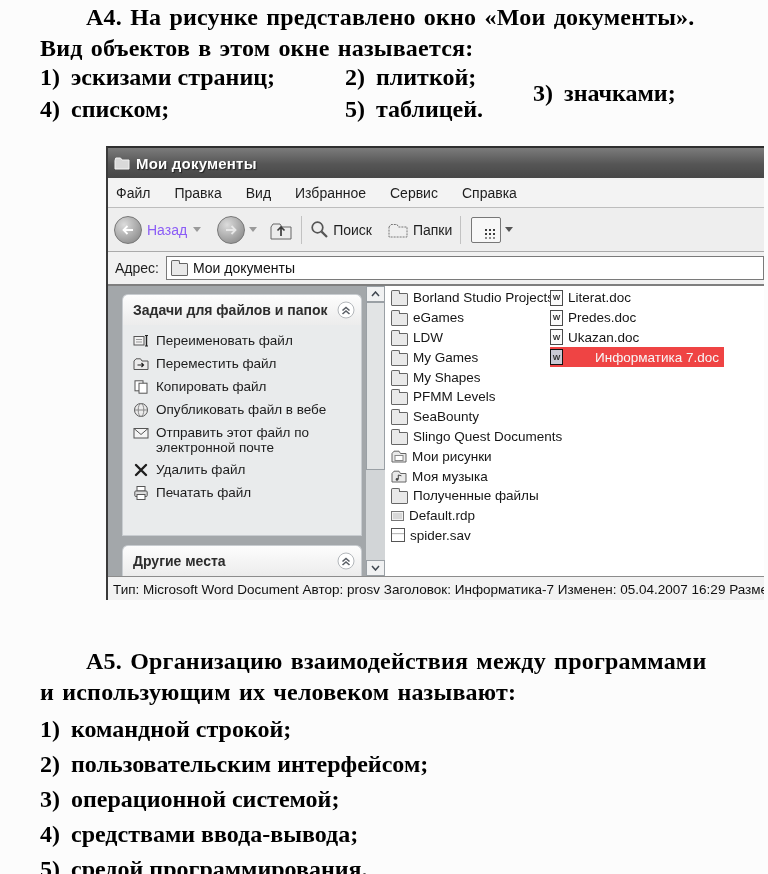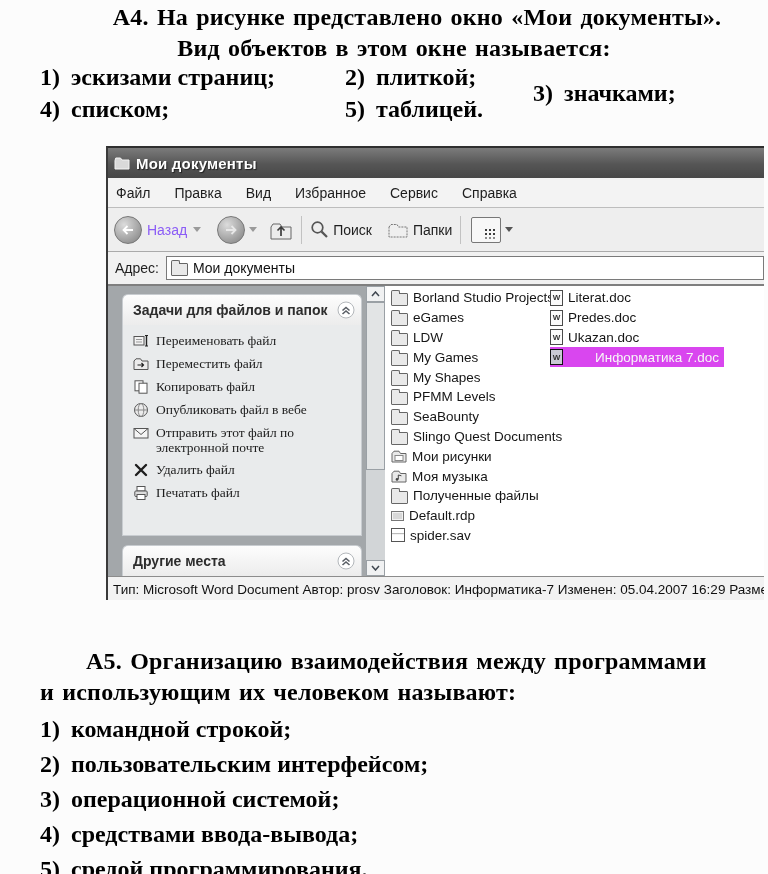--- a/index.html
+++ b/index.html
@@ -66,32 +66,32 @@
            background:linear-gradient(180deg,#fff 30%,#bbb 31%,#bbb 45%,#fff 46%);}
 
   
   .content{height:290px;position:relative;background:#a3a7aa;overflow:hidden;}
   .taskpane{position:absolute;left:14px;top:8px;width:240px;}
   .tp-header{height:30px;background:linear-gradient(180deg,#fdfdfd,#ececec);
              border:1px solid #c8ccd0;border-bottom:none;border-radius:6px 6px 0 0;
              display:flex;align-items:center;justify-content:space-between;
              padding:0 6px 0 10px;font-size:14px;font-weight:700;color:#2d2d2d;}
   .tp-body{background:#e9ebec;border:1px solid #c8ccd0;border-top:none;height:211px;
-           padding:8px 0 0 10px;box-sizing:border-box;font-family:Liberation Serif, serif;}
+           padding:8px 0 0 10px;box-sizing:border-box;}
   .tp-item{display:flex;align-items:flex-start;gap:7px;margin-bottom:7px;font-size:13.5px;
            color:#1c1c1c;}
   .tp-item .lbl{max-width:185px;line-height:15px;}
   .tp-gap{height:9px;}
   .filelist{position:absolute;left:277px;top:0;right:0;bottom:0;background:#fff;}
   .fcol{position:absolute;top:2px;}
   .fcol1{left:6px;}
   .fcol2{left:165px;}
   .frow{height:19.8px;display:flex;align-items:center;gap:5px;font-size:13.5px;color:#151515;
         white-space:nowrap;width:max-content;padding-right:5px;}
-  .frow.sel{background:#d946ef;color:#f7f7f7;gap:32px;}
+  .frow.sel{background:#ef4444;color:#f7f7f7;gap:32px;}
   .frow.sel .doc-ico{background:#c9c9d4;border-color:#111;}
 
   
   .vscroll{position:absolute;left:258px;top:0;width:19px;height:290px;background:#d2d5d7;}
   .sbtn{position:absolute;left:0;width:19px;height:16px;background:#f0f1f2;
         border:1px solid #9aa0a5;box-sizing:border-box;display:flex;align-items:center;justify-content:center;}
   .sbtn.up{top:0;}
   .sbtn.down{bottom:0;}
   .sthumb{position:absolute;left:0;top:16px;width:19px;height:168px;background:#e2e4e5;
           border:1px solid #9aa0a5;box-sizing:border-box;}
@@ -99,21 +99,21 @@
   
   .statusbar{height:28px;background:#f2f2f2;border-top:1px solid #8c8c8c;
              border-bottom:3px solid #2a2a2a;box-sizing:border-box;
              display:flex;align-items:center;padding-left:5px;
              font-size:13.5px;color:#101010;white-space:nowrap;overflow:hidden;}
   svg{display:block;}
 </style>
 </head>
 <body>
 
-<p class="qpar" style="top:2px;text-align:center;"><span class="ind"></span><b>А4.</b> <span>На рисунке представлено окно «Мои документы».</span><br><span>Вид объектов в этом окне называется:</span></p>
+<p class="qpar" style="top:2px;"><span class="ind"></span><b>А4.</b> <span>На рисунке представлено окно «Мои документы».</span><br><span>Вид объектов в этом окне называется:</span></p>
 
 <div class="opt" style="left:40px;top:64px;"><span class="onum">1)</span><span>эскизами страниц;</span></div>
 <div class="opt" style="left:345px;top:64px;"><span class="onum">2)</span><span>плиткой;</span></div>
 <div class="opt" style="left:533px;top:80px;"><span class="onum">3)</span><span>значками;</span></div>
 <div class="opt" style="left:40px;top:96px;"><span class="onum">4)</span><span>списком;</span></div>
 <div class="opt" style="left:345px;top:96px;"><span class="onum">5)</span><span>таблицей.</span></div>
 
 <div class="win">
 
   <div class="titlebar">

